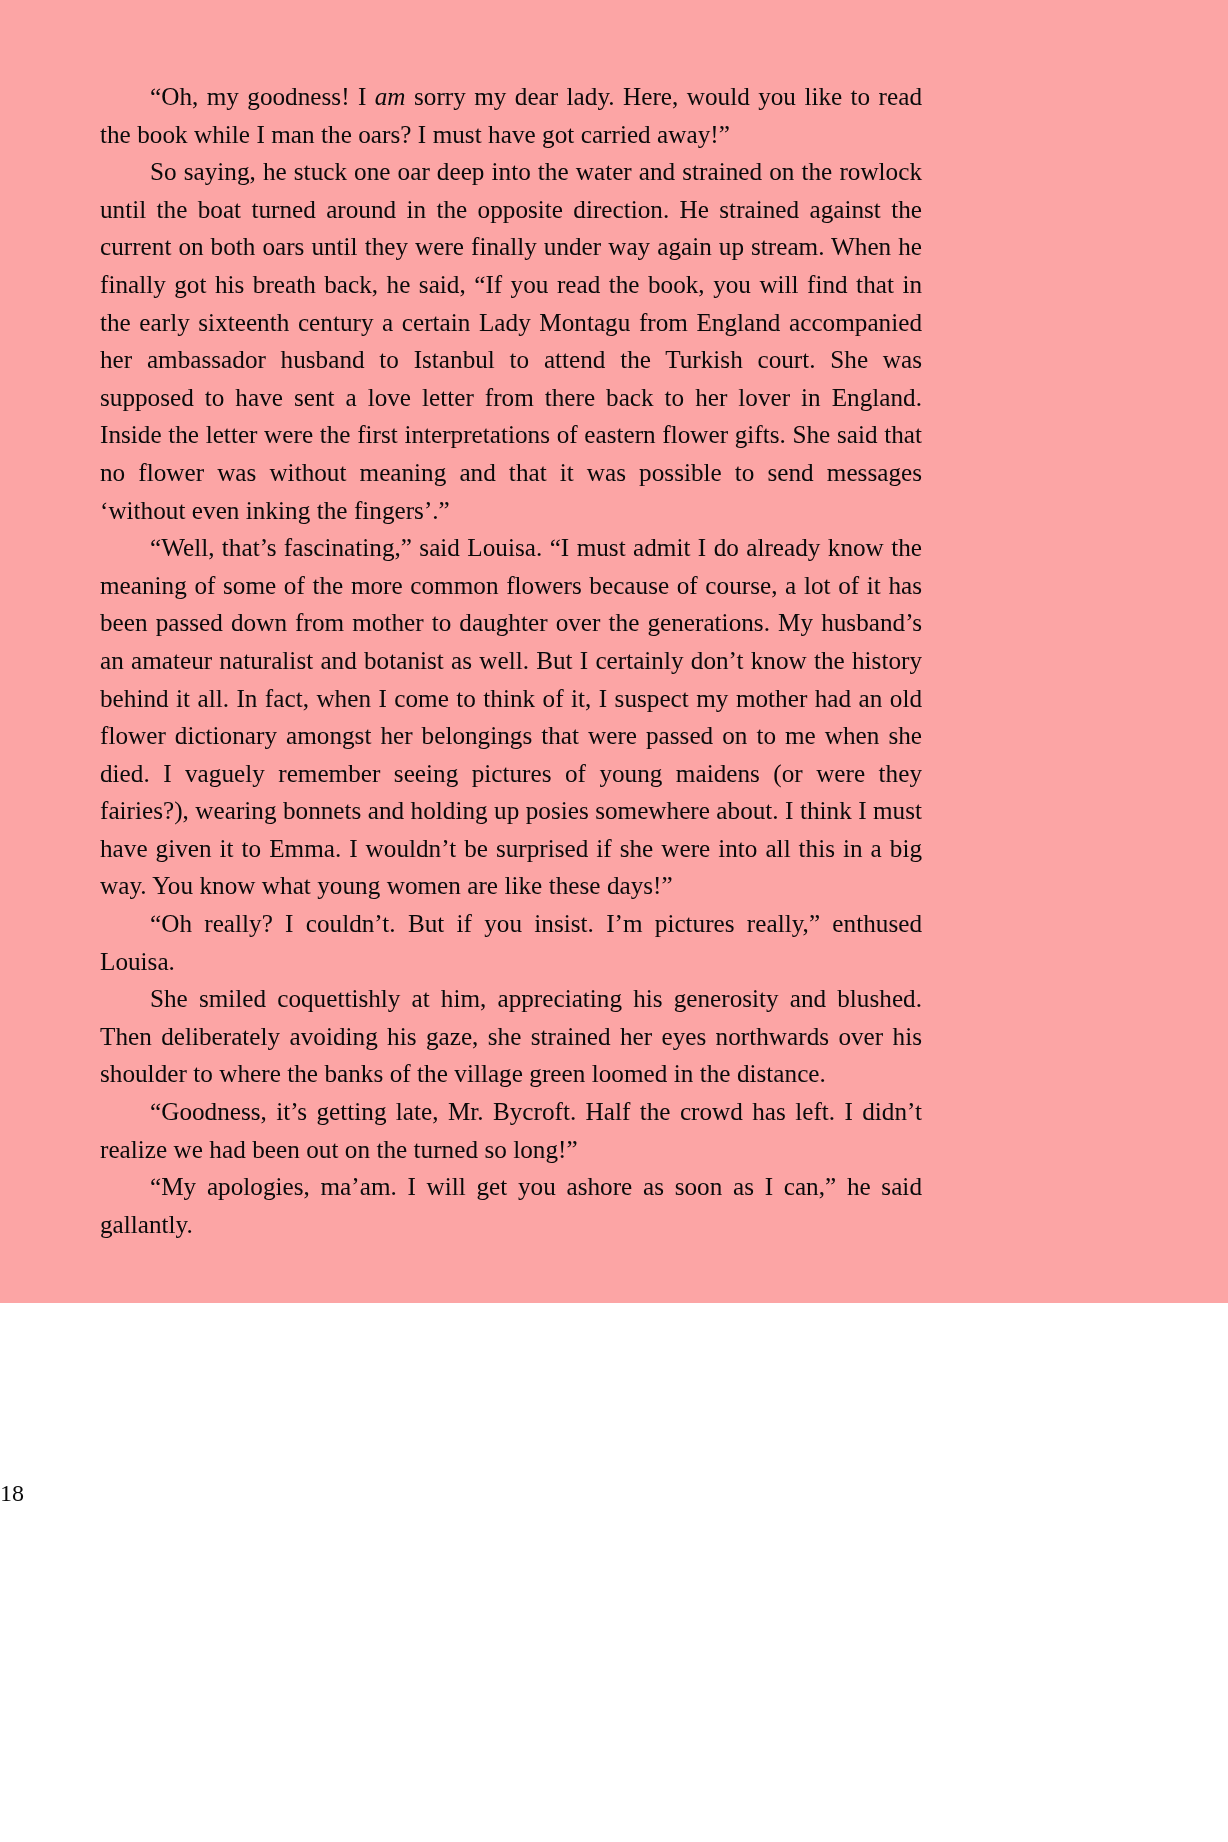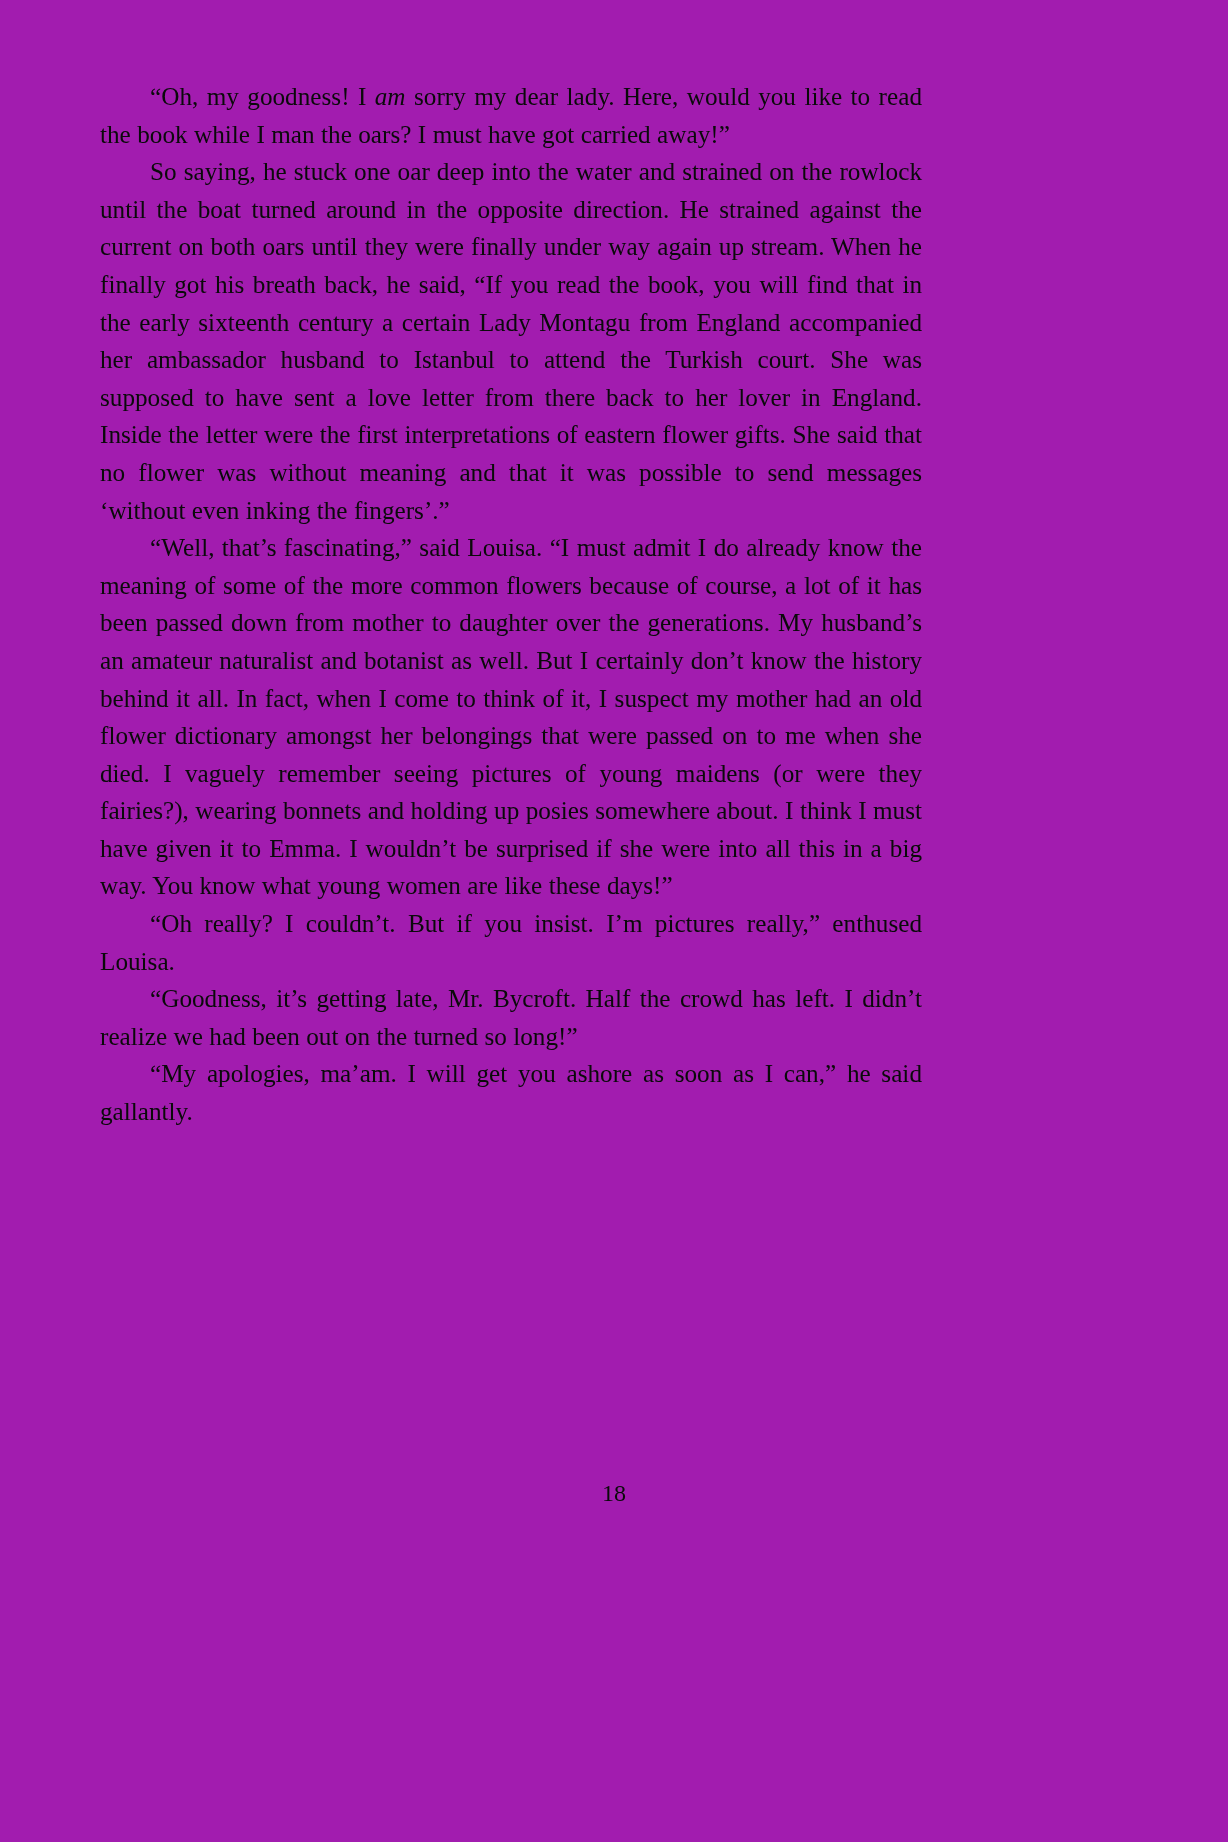--- a/index.html
+++ b/index.html
@@ -11,22 +11,22 @@
   body {
     width: 1228px;
     height: 1842px;
     font-family: "Liberation Serif", "DejaVu Serif", serif;
     color: #000000;
     -webkit-font-smoothing: antialiased;
   }
   .page {
     position: relative;
     width: 1228px;
-    height: 1842px;
-    background: #a21caf;
+    height: 1303px;
+    background: #fca5a5;
     box-sizing: border-box;
     padding-left: 20px;
   }
   .text-block {
     position: absolute;
     left: 100px;
     top: 78px;
     width: 822px;
   }
   p.para {
@@ -48,21 +48,20 @@
   }
   .tight-space {
     display: inline;
     letter-spacing: -0.5px;
   }
   .folio {
     position: absolute;
     left: 0;
     right: 0;
     top: 1478px;
-    text-align: center;
     font-size: 24px;
     line-height: 30px;
     color: #0a0a0a;
     font-family: "Liberation Serif", "DejaVu Serif", serif;
   }
 </style>
 </head>
 <body>
 
 <div class="page">
@@ -71,20 +70,21 @@
 
     <p class="para"><span>“Oh, my goodness! I </span><em class="ital">am</em><span> sorry my dear lady. Here, would you like to read the book while I man the oars? I must have got carried away!”</span></p>
 
     <p class="para">So saying, he stuck one oar deep into the water and strained on the rowlock until the boat turned around in the opposite direction. He strained against the current on both oars until they were finally under way again up stream. When he finally got his breath back, he said, “If you read the book, you will find that in the early sixteenth century a certain Lady Montagu from England accompanied her ambassador husband to Istanbul to attend the Turkish court. She was supposed to have sent a love letter from there back to her lover in England. Inside the letter were the first interpretations of eastern flower gifts. She said that no flower was without meaning and that it was possible to send messages ‘without even inking the fingers’.”</p>
 
     <p class="para">“Well, that’s fascinating,” said Louisa. “I must admit I do already know the meaning of some of the more common flowers because of course, a lot of it has been passed down from mother to daughter over the generations. My husband’s an amateur naturalist and botanist as well. But I certainly don’t know the history behind it all. In fact, when I come to think of it, I suspect my mother had an old flower dictionary amongst her belongings that were passed on to me when she died. I vaguely remember seeing pictures of young maidens (or were they fairies?), wearing bonnets and holding up posies somewhere about. I think I must have given it to Emma. I wouldn’t be surprised if she were into all this in a big way. You know what young women are like these days!”</p>
 
 
     <p class="para">“Oh really? I couldn’t. But if you insist. I’m pictures really,” enthused Louisa.</p>
 
+    <p class="para">She smiled coquettishly at him, appreciating his generosity and blushed. Then deliberately avoiding his gaze, she strained her eyes northwards over his shoulder to where the banks of the village green loomed in the distance.</p>
 
     <p class="para">“Goodness, it’s getting late, Mr. Bycroft. Half the crowd has left. I didn’t realize we had been out on the turned so long!”</p>
 
     <p class="para">“My apologies, ma’am. I will get you ashore as soon as I can,” he said gallantly.</p>
 
 
   </div>
 
   <div class="folio">18</div>
 

